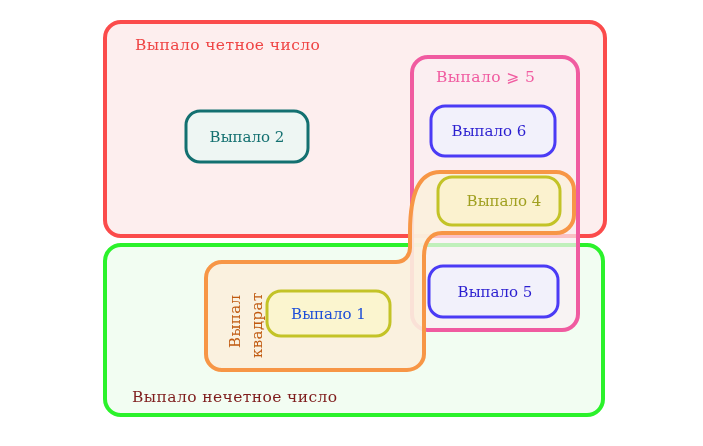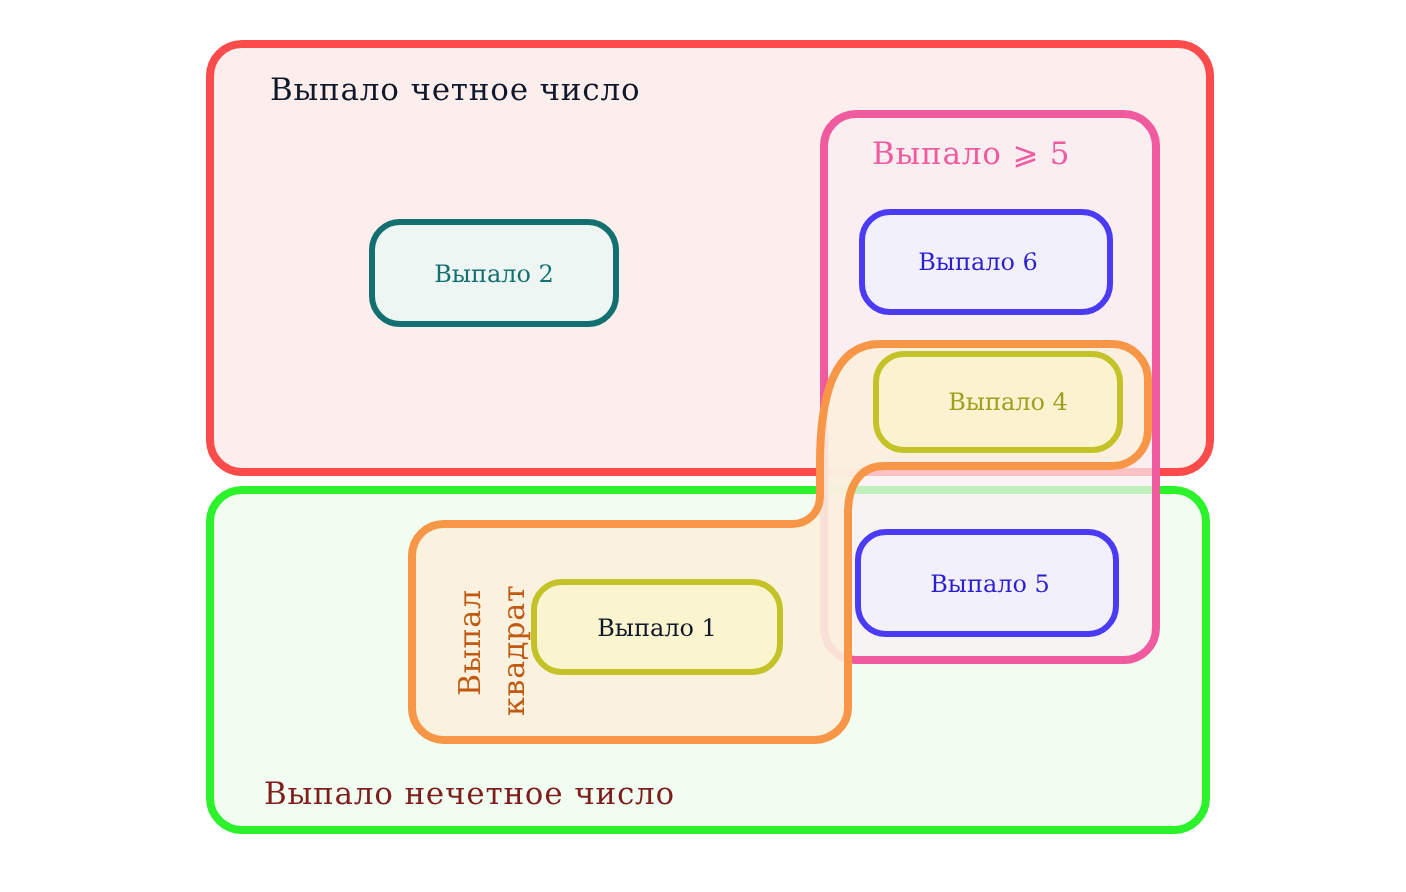--- a/index.html
+++ b/index.html
@@ -29,21 +29,21 @@
   .lbl {
     position: absolute;
     white-space: nowrap;
     font-family: "DejaVu Serif", "Liberation Serif", serif;
     letter-spacing: 0.4px;
   }
   .set-label {
     font-size: 15.5px;
   }
   .item-label {
-    font-size: 12px;
+    font-size: 15px;
   }
   .rot-label {
     position: absolute;
     white-space: nowrap;
     transform-origin: 0 0;
     transform: rotate(-90deg);
     font-family: "DejaVu Serif", "Liberation Serif", serif;
     font-size: 15px;
     letter-spacing: 0.4px;
   }
@@ -90,33 +90,33 @@
 
     <rect x="431" y="106" width="124" height="50" rx="14" ry="14" fill="#f2f1fb" stroke="#4b3bf5" stroke-width="3"></rect>
 
     <rect x="438" y="177" width="122" height="48" rx="14" ry="14" fill="#fbf2cf" stroke="#c3c327" stroke-width="3"></rect>
 
     <rect x="429" y="266" width="129" height="51" rx="14" ry="14" fill="#f2f1fb" stroke="#4b3bf5" stroke-width="3"></rect>
 
     <rect x="267" y="291" width="123" height="45" rx="14" ry="14" fill="#fbf5cf" stroke="#c3c327" stroke-width="3"></rect>
   </svg>
 
-  <div class="lbl set-label" style="left:135px; top:36px; color:#0f172a;">Выпало четное число</div>
+  <div class="lbl set-label" style="left:135px; top:36px; color:#ef4444;">Выпало четное число</div>
 
   <div class="lbl set-label" style="left:436px; top:68px; color:#f05ba0;">Выпало ⩾ 5</div>
 
   <div class="lbl set-label" style="left:132px; top:388px; color:#7f1d1d;">Выпало нечетное число</div>
 
   <div class="rot-label" style="left:226px; top:348px; color:#c05a10;">Выпал</div>
 
   <div class="rot-label" style="left:248px; top:358px; color:#c05a10;">квадрат</div>
 
   <div class="ctr item-label" style="left:186px; top:111px; width:122px; height:51px; color:#137070;">Выпало 2</div>
 
   <div class="ctr item-label" style="left:431px; top:106px; width:116px; height:50px; color:#2b1fd0;">Выпало 6</div>
 
   <div class="ctr item-label" style="left:438px; top:177px; width:132px; height:48px; color:#a0a020;">Выпало 4</div>
 
   <div class="ctr item-label" style="left:429px; top:266px; width:132px; height:51px; color:#2b1fd0;">Выпало 5</div>
 
-  <div class="ctr item-label" style="left:267px; top:291px; width:123px; height:45px; color:#0f172a;">Выпало 1</div>
+  <div class="ctr item-label" style="left:267px; top:291px; width:123px; height:45px; color:#1d4ed8;">Выпало 1</div>
 
 </div>
 
 </body></html>

